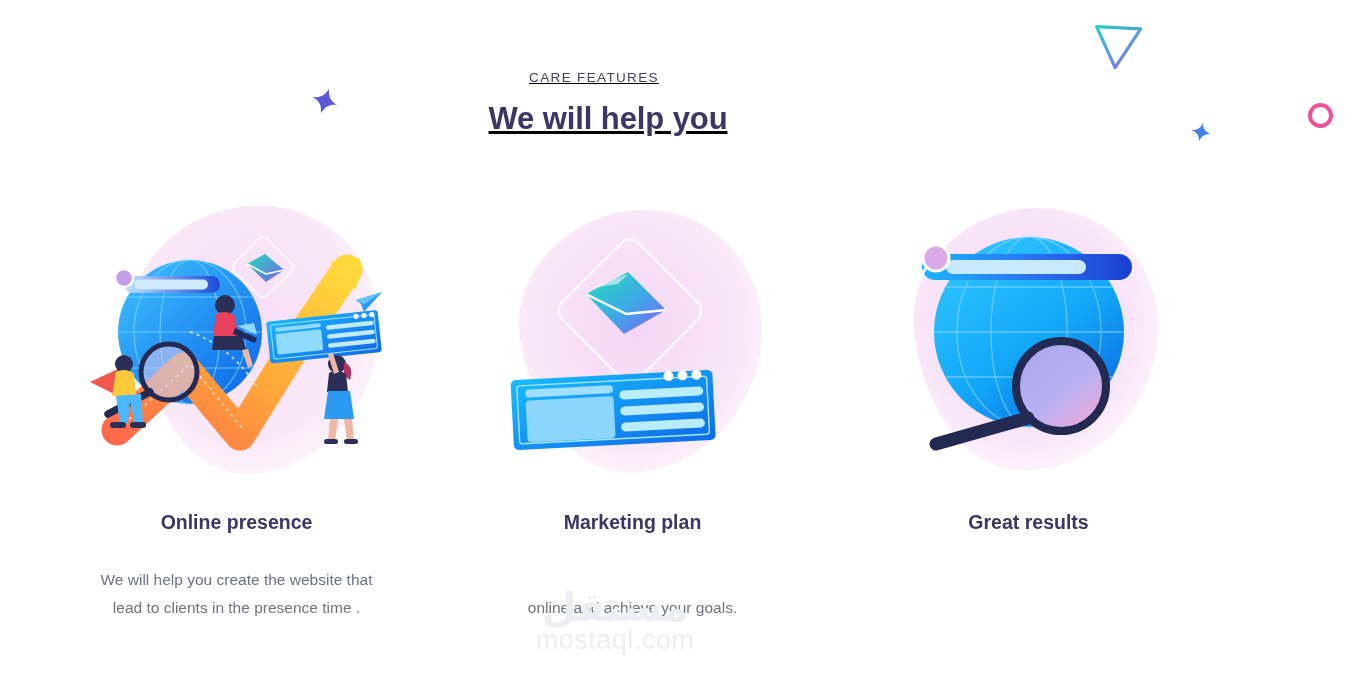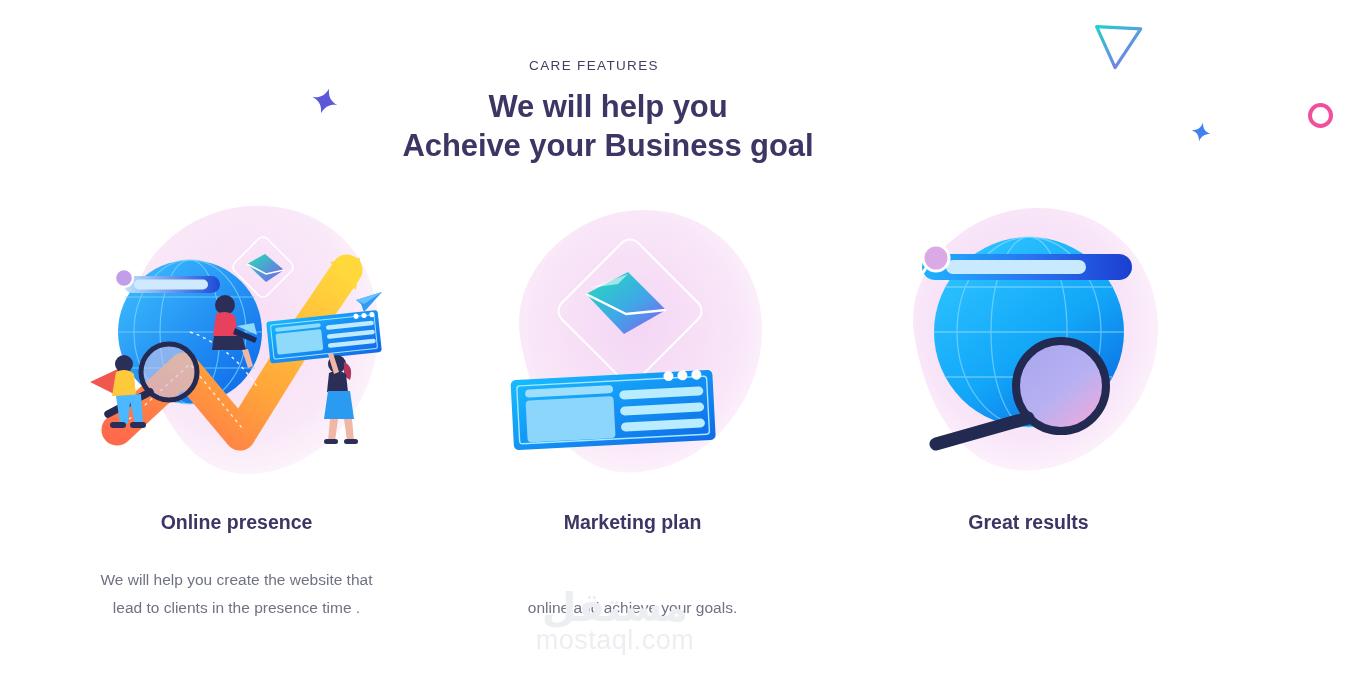--- a/index.html
+++ b/index.html
@@ -36,24 +36,25 @@
     border: 4px solid #f0509a;
     border-radius: 50%;
     background: transparent;
   }
   .deco-star-purple { top: 86px; left: 310px; width: 30px; height: 30px; }
   .deco-star-blue   { top: 121px; left: 1190px; width: 22px; height: 22px; }
 
   
   .heading-block {
     position: absolute;
-    top: 58px;
+    top: 70px;
     left: 0;
     width: 1188px;
     text-align: center;
+    text-decoration: underline;
   }
   .eyebrow {
     font-size: 13.5px;
     letter-spacing: 1.35px;
     color: #423f63;
     font-weight: 400;
     line-height: 1.2;
   }
   .headline {
     margin-top: 14px;
@@ -162,21 +163,20 @@
     <svg viewBox="0 0 22 22" fill="none">
       <path d="M11 1.5 C12.2 7.2 14.8 9.8 20.5 11 C14.8 12.2 12.2 14.8 11 20.5
                C9.8 14.8 7.2 12.2 1.5 11 C7.2 9.8 9.8 7.2 11 1.5 Z" fill="#4080ef" transform="rotate(12 11 11)"></path>
     </svg>
   </div>
 
   <div class="heading-block">
     <div class="eyebrow">CARE FEATURES</div>
     <h1 class="headline">
       <span class="headline-line">We will help you</span>
-      <span class="headline-line">Acheive your Business goal</span>
     </h1>
   </div>
 
   <div class="cards">
 
     <div class="card">
       <div class="card-art">
         <svg viewBox="0 0 330 300" fill="none">
           <defs>
             <radialGradient id="blob1" cx="45%" cy="42%" r="62%">

